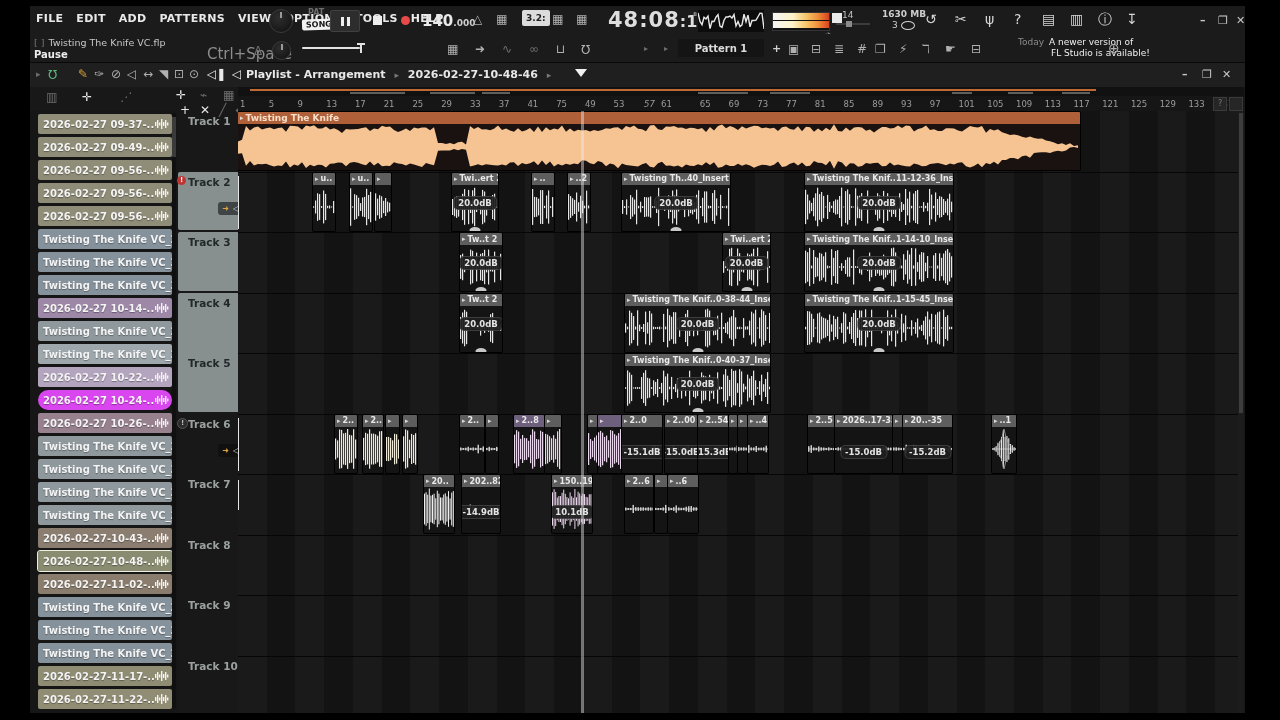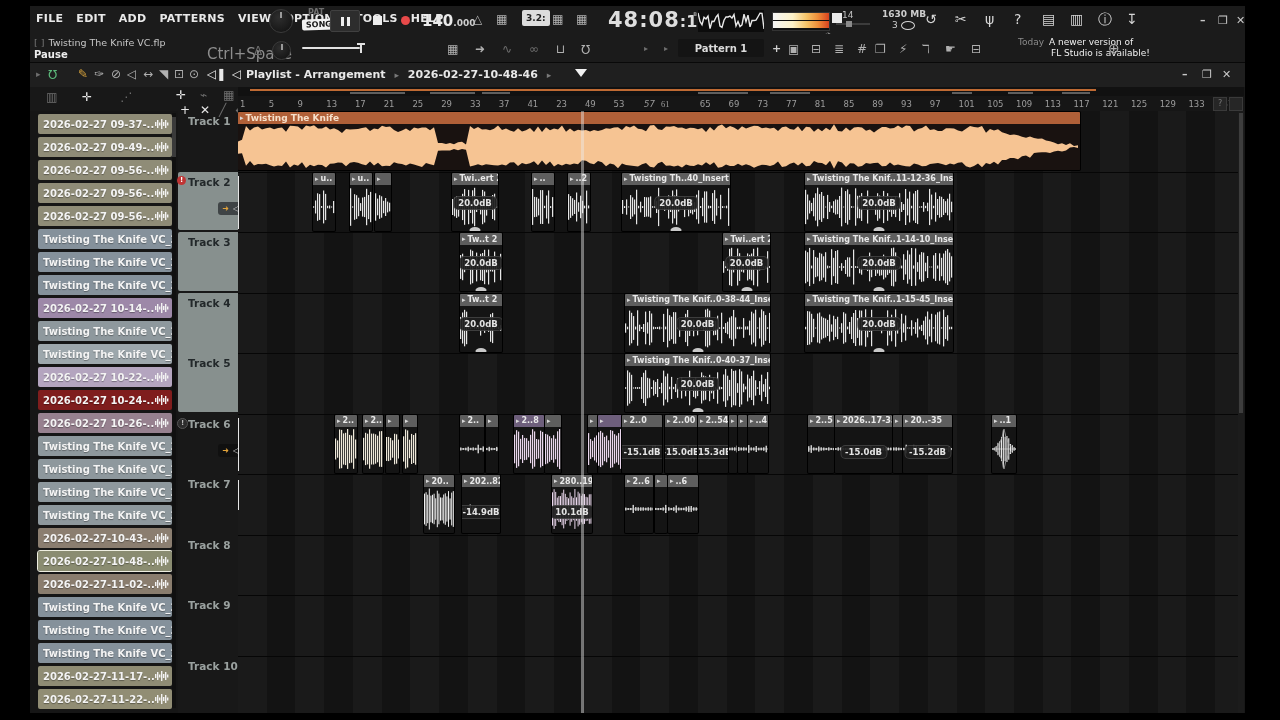--- a/index.html
+++ b/index.html
@@ -291,25 +291,25 @@
         <span class="tick" style="left: 30.74px;">5</span>
         <span class="tick" style="left: 59.48px;">9</span>
         <span class="tick" style="left: 88.22px;">13</span>
         <span class="tick" style="left: 116.96px;">17</span>
         <span class="tick" style="left: 145.7px;">21</span>
         <span class="tick" style="left: 174.44px;">25</span>
         <span class="tick" style="left: 203.18px;">29</span>
         <span class="tick" style="left: 231.92px;">33</span>
         <span class="tick" style="left: 260.66px;">37</span>
         <span class="tick" style="left: 289.4px;">41</span>
-        <span class="tick" style="left: 318.14px;">23</span>
+        <span class="tick" style="left: 318.14px;">75</span>
         <span class="tick" style="left: 346.88px;">49</span>
         <span class="tick" style="left: 375.62px;">53</span>
         <span class="tick" style="left: 406px; font-style: italic;">57</span>
-        <span class="tick" style="left: 423px; font-family: Liberation Serif, serif;">61</span>
+        <span class="tick" style="left: 423px;">61</span>
         <span class="tick" style="left: 461.84px;">65</span>
         <span class="tick" style="left: 490.58px;">69</span>
         <span class="tick" style="left: 519.32px;">73</span>
         <span class="tick" style="left: 548.06px;">77</span>
         <span class="tick" style="left: 576.8px;">81</span>
         <span class="tick" style="left: 605.54px;">85</span>
         <span class="tick" style="left: 634.28px;">89</span>
         <span class="tick" style="left: 663.02px;">93</span>
         <span class="tick" style="left: 691.76px;">97</span>
         <span class="tick" style="left: 720.5px; text-align: center;">101</span>
@@ -418,21 +418,21 @@
           <svg width="16" height="12">
             <rect x="1" y="4" width="1.4" height="4" fill="#f2f2f2"></rect>
             <rect x="3" y="2" width="1.4" height="8" fill="#f2f2f2"></rect>
             <rect x="5" y="4.5" width="1.4" height="3" fill="#f2f2f2"></rect>
             <rect x="7" y="1" width="1.4" height="10" fill="#f2f2f2"></rect>
             <rect x="9" y="4" width="1.4" height="4" fill="#f2f2f2"></rect>
             <rect x="11" y="2" width="1.4" height="8" fill="#f2f2f2"></rect>
             <rect x="13" y="4.5" width="1.4" height="3" fill="#f2f2f2"></rect>
           </svg>
         </div>
-        <div class="bitem" style="background: #7f1d1d;">
+        <div class="bitem" style="background: #d946ef; border-radius: 10px;">
           <span>2026-02-27 10-24-..</span>
           <svg width="16" height="12">
             <rect x="1" y="4" width="1.4" height="4" fill="#f2f2f2"></rect>
             <rect x="3" y="2" width="1.4" height="8" fill="#f2f2f2"></rect>
             <rect x="5" y="4.5" width="1.4" height="3" fill="#f2f2f2"></rect>
             <rect x="7" y="1" width="1.4" height="10" fill="#f2f2f2"></rect>
             <rect x="9" y="4" width="1.4" height="4" fill="#f2f2f2"></rect>
             <rect x="11" y="2" width="1.4" height="8" fill="#f2f2f2"></rect>
             <rect x="13" y="4.5" width="1.4" height="3" fill="#f2f2f2"></rect>
           </svg>
@@ -1772,21 +1772,21 @@
               <rect x="30" y="20.6" width="1.5" height="2.9" fill="#cccccc"></rect>
               <rect x="32.5" y="20.9" width="1.5" height="2.2" fill="#cccccc"></rect>
               <rect x="35" y="20.1" width="1.5" height="3.8" fill="#cccccc"></rect>
               <rect x="37.5" y="20.5" width="1.5" height="3.0" fill="#cccccc"></rect>
             </svg></div>
           <span class="db" style="top: 64%;">-14.9dB</span>
         </div>
         <div class="clip" style="left: 314px; top: 364px; width: 40px; height: 58px;">
           <div class="chd">
             <span class="ar">▸</span>
-            <span>280..19</span>
+            <span>150..19</span>
           </div>
           <div class="cbody"><svg width="40" height="44" preserveAspectRatio="none">
               <rect x="0" y="5.3" width="1.0" height="33.3" fill="#e9d6ec"></rect>
               <rect x="1.6" y="2.2" width="1.0" height="39.7" fill="#e9d6ec"></rect>
               <rect x="3.2" y="4.9" width="1.0" height="34.1" fill="#e9d6ec"></rect>
               <rect x="4.800000000000001" y="10.6" width="1.0" height="22.7" fill="#e9d6ec"></rect>
               <rect x="6.4" y="9.0" width="1.0" height="26.1" fill="#e9d6ec"></rect>
               <rect x="8" y="9.1" width="1.0" height="25.9" fill="#e9d6ec"></rect>
               <rect x="9.6" y="5.8" width="1.0" height="32.4" fill="#e9d6ec"></rect>
               <rect x="11.2" y="2.6" width="1.0" height="38.8" fill="#e9d6ec"></rect>

